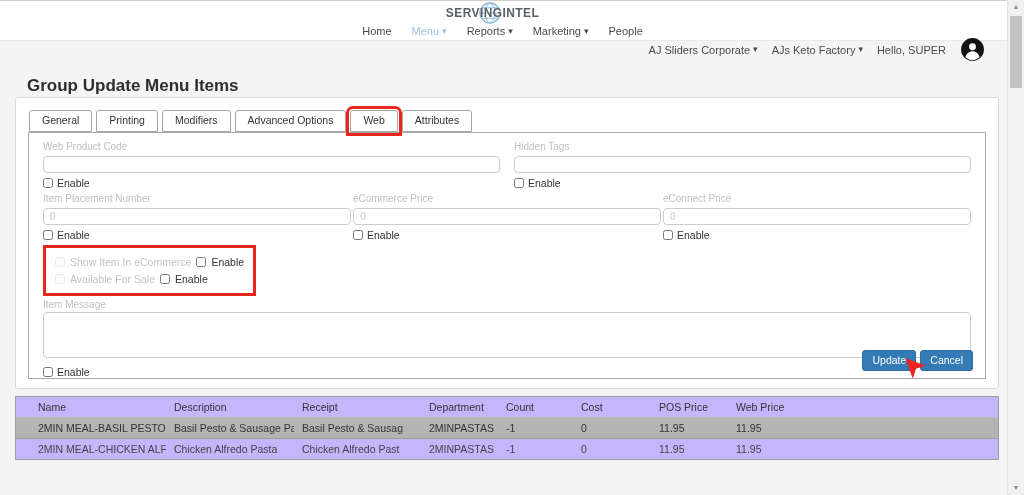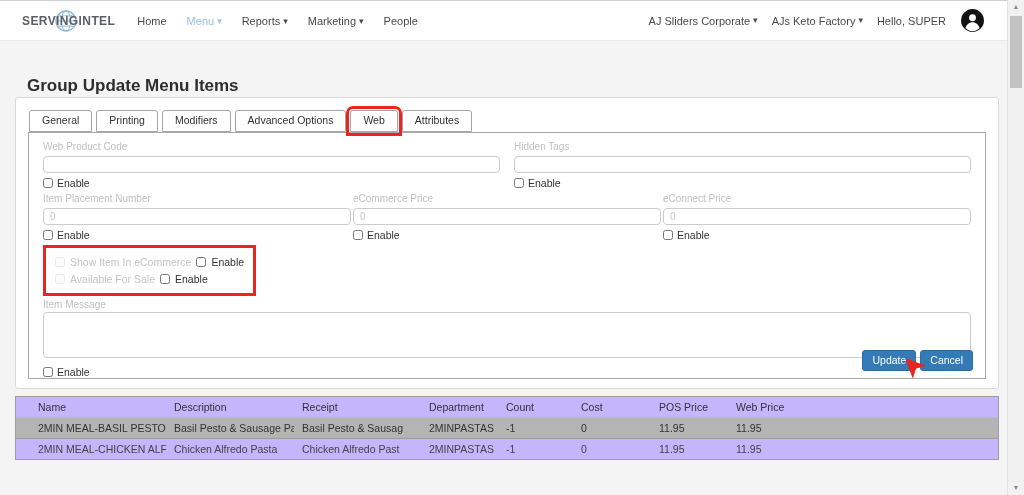--- a/index.html
+++ b/index.html
@@ -11,21 +11,21 @@
     overflow:hidden;
     position:relative;
     color:#444;
   }
   .top-edge { position:absolute; top:0; left:0; width:1024px; height:1px; background:#cfcfcf; }
 
   
   .navbar {
     position:absolute; top:1px; left:0; width:1007px; height:40px;
     background:#fff; border-bottom:1px solid #e9e9e9;
-    display:flex; align-items:center; padding:0 22px 0 20px;
+    display:flex; align-items:center; padding:0 22px 0 20px;flex-direction:column;
   }
   .brand { display:flex; align-items:center; position:relative; margin-right:22px; }
   .brand svg { position:relative; left:34px; z-index:1; opacity:.85; }
   .brand-text { position:relative; z-index:2; font-weight:bold; font-size:12px; letter-spacing:.4px; color:#5b6066; margin-left:-22px; }
   .nav-links { display:flex; align-items:center; gap:20px; font-size:11px; }
   .nav-link { color:#4a4a4a; cursor:pointer; display:flex; align-items:center; gap:3px; }
   .nav-link.active { color:#9cc0df;text-align:right; }
   .caret { font-size:9px; color:inherit; }
   .nav-right { margin-left:auto; display:flex; align-items:center; gap:14px; font-size:11px; color:#4a4a4a; }
   .nav-right .sel { display:flex; align-items:flex-start; gap:3px; cursor:pointer; }

